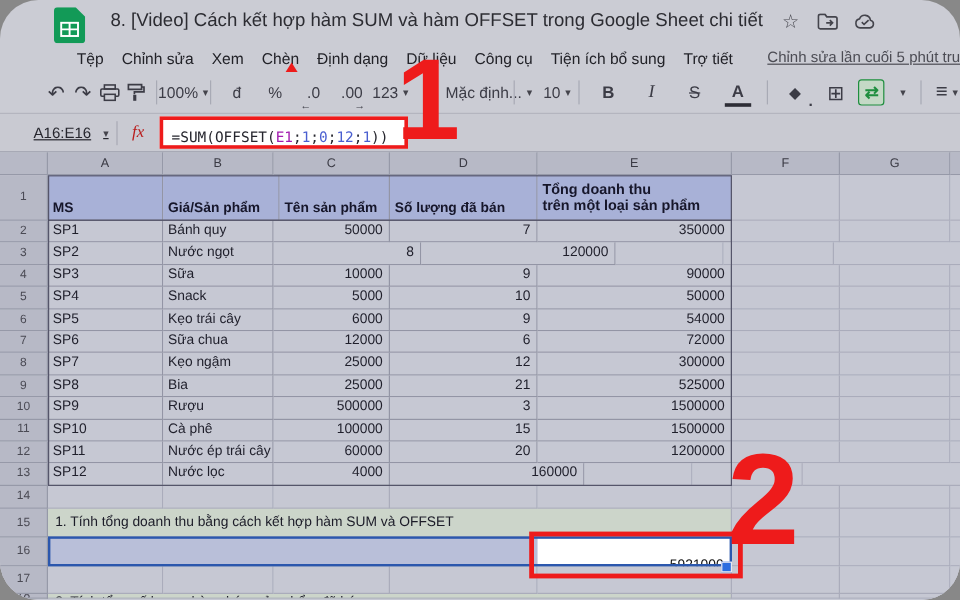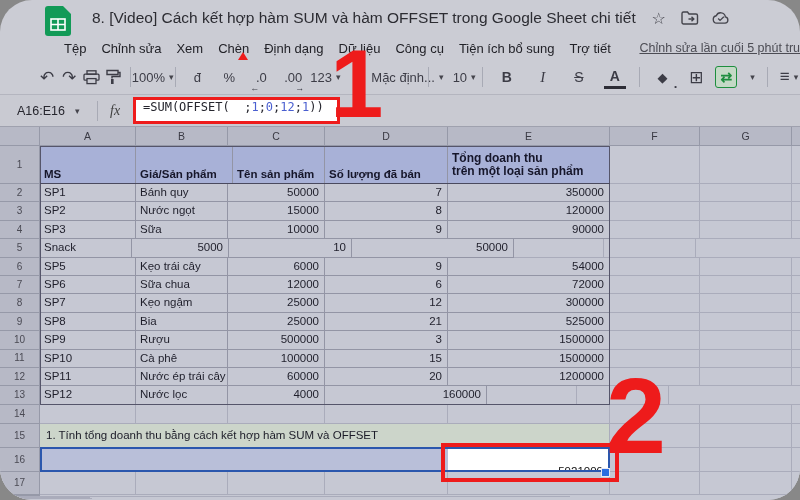--- a/index.html
+++ b/index.html
@@ -38,28 +38,28 @@
   .tb-s { text-decoration:line-through; font-size:14px; margin:0 7px; }
   .tb-a { font-size:14px; font-weight:bold; border-bottom:3px solid #2d2d36; line-height:14px; margin:0 7px; }
   .merge-box { border:1.5px solid #1e8e3e; background:#c4d9c6; color:#1e8e3e; border-radius:3px;
                width:24px; height:22px; font-size:14px; font-weight:bold; margin:0 2px; }
   .fill-ic { font-size:13px; margin:0 6px; position:relative; }
   .fill-ic::after { content:"."; position:absolute; right:-4px; bottom:-2px; font-weight:bold; }
 
   
   .formulabar { position:absolute; top:95px; left:0; width:800px; height:32px; background:#c9cad2;
                 border-bottom:1px solid #9fa1ae; display:flex; align-items:center; }
-  .namebox { width:95px; padding-left:17px; font-size:12.5px; color:#26262e; display:flex; align-items:center; }
+  .namebox { width:95px; padding-left:28px; font-size:12.5px; color:#26262e; display:flex; align-items:center;text-decoration:underline; }
   .namebox .caret { margin-left:10px; }
   .fx-sep { width:1px; height:20px; background:#a8aab5; margin:0 4px 0 2px; }
-  .fx { font-family:"Liberation Serif",serif; font-style:italic; font-size:14px; color:#404040; padding:0 8px; }
+  .fx { font-family:"Liberation Serif",serif; font-style:italic; font-size:14px; color:#b91c1c; padding:0 8px; }
   .formula-input { position:absolute; left:133px; top:2px; width:207px; height:27px; background:#fff;
-                   border:3px solid #ee1b1b; display:flex; align-items:flex-start; padding-left:7px;
+                   border:3px solid #ee1b1b; display:flex; align-items:flex-end; padding-left:7px;
                    font-family:"DejaVu Sans Mono",monospace; font-size:12px; color:#26262e; white-space:nowrap; }
-  .f-ref { color:#0c4a6e;margin-top:45px; }
+  .f-ref { color:#a21caf;margin-top:45px; }
   .f-num { color:#4a5fd0; }
 
   
   .colhdrs { position:absolute; top:127px; left:0; width:800px; height:19px; display:flex; }
   .colhdr { background:#b7b9c6; border-right:1px solid #9699a8; border-bottom:1px solid #9699a8;
             font-size:10.5px; color:#3a3a44; display:flex; align-items:center; justify-content:center; height:19px; }
 
   
   .grid { position:absolute; top:146px; left:0; width:800px; height:354px; background:#c6c8d3; }
   .row { display:flex; }
@@ -271,40 +271,40 @@
       <div class="cell cd tbl tr">7</div>
       <div class="cell ce tbl tr">350000</div>
       <div class="cell cf"></div>
         <div class="cell cg"></div>
         <div class="cell cx"></div>
     </div>
     <div class="row rdata">
       <div class="cell ch rh">3</div>
       <div class="cell ca tbl tl">SP2</div>
       <div class="cell cb tbl tl">Nước ngọt</div>
-      <div class="cell cc tbl tr">15000</div>
       <div class="cell cd tbl tr">8</div>
       <div class="cell ce tbl tr">120000</div>
       <div class="cell cf"></div>
         <div class="cell cg"></div>
         <div class="cell cx"></div>
     </div>
     <div class="row rdata">
       <div class="cell ch rh">4</div>
       <div class="cell ca tbl tl">SP3</div>
       <div class="cell cb tbl tl">Sữa</div>
       <div class="cell cc tbl tr">10000</div>
       <div class="cell cd tbl tr">9</div>
       <div class="cell ce tbl tr">90000</div>
       <div class="cell cf"></div>
         <div class="cell cg"></div>
         <div class="cell cx"></div>
     </div>
     <div class="row rdata">
       <div class="cell ch rh">5</div>
+      <div class="cell ca tbl tl">SP4</div>
       <div class="cell cb tbl tl">Snack</div>
       <div class="cell cc tbl tr">5000</div>
       <div class="cell cd tbl tr">10</div>
       <div class="cell ce tbl tr">50000</div>
       <div class="cell cf"></div>
         <div class="cell cg"></div>
         <div class="cell cx"></div>
     </div>
     <div class="row rdata">
       <div class="cell ch rh">6</div>
@@ -428,21 +428,21 @@
       <div class="cell ca"></div>
         <div class="cell cb"></div>
       <div class="cell cc"></div>
         <div class="cell cd"></div>
       <div class="cell ce"></div>
         <div class="cell cf"></div>
       <div class="cell cg"></div>
         <div class="cell cx"></div>
     </div>
 
-    <div class="row r18" style="overflow:hidden;flex-direction:column;">
+    <div class="row r18" style="overflow:hidden;">
       <div class="cell ch rh">18</div>
       <div class="merged-green">2. Tính tổng số lượng hàng hóa, sản phẩm đã bán</div>
       <div class="cell cf"></div>
         <div class="cell cg"></div>
         <div class="cell cx"></div>
     </div>
 
     <div class="table-outline"></div>
     <div class="hdr-underline"></div>
     <div class="sel-border"></div>

